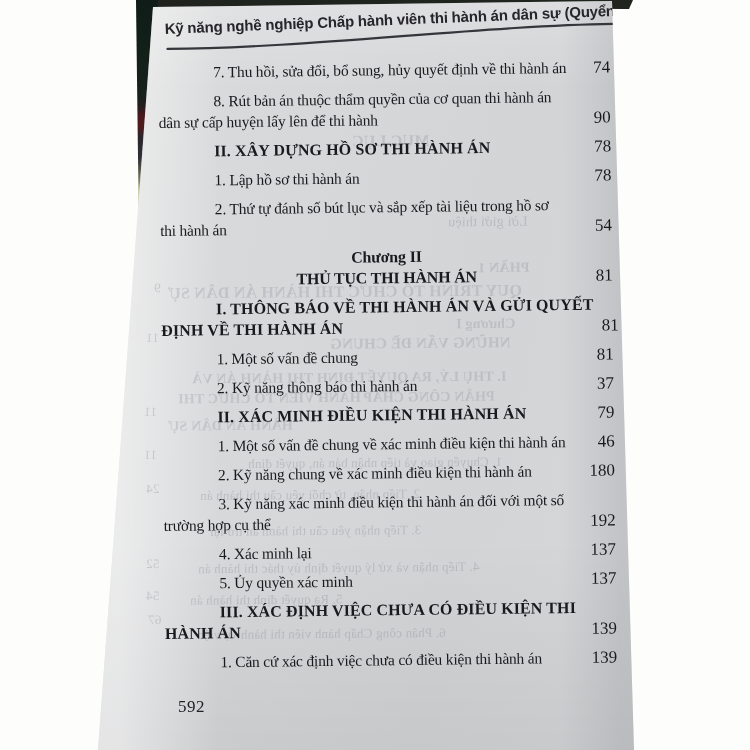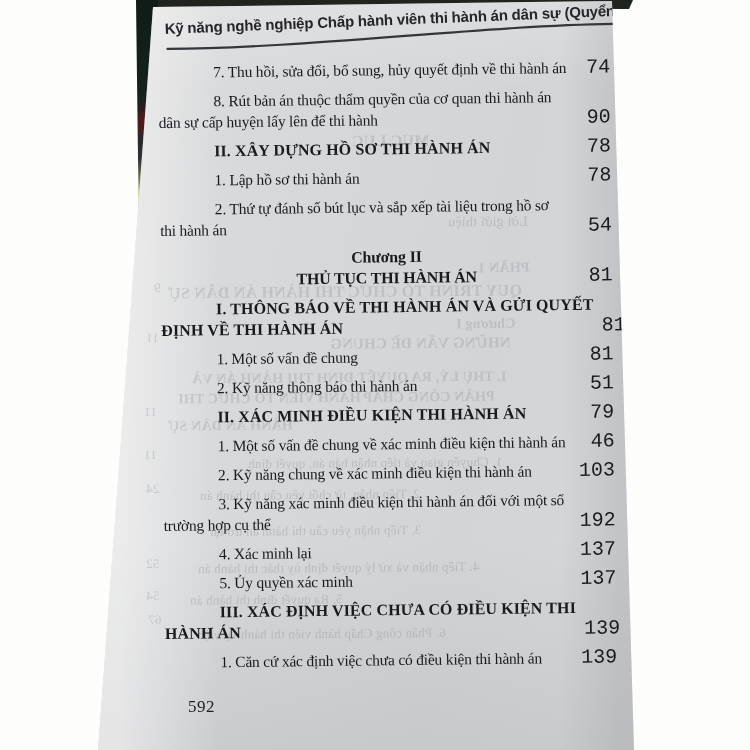--- a/index.html
+++ b/index.html
@@ -64,28 +64,28 @@
   
   .toc{
     position:absolute;left:158px;top:62px;width:452px;
     transform:rotate(-0.7deg);transform-origin:left top;
     color:#191a1d;
   }
   .entry{display:flex;justify-content:space-between;align-items:flex-end;margin-bottom:8px;}
   .entry .txt{flex:1 1 auto;}
   .entry .ln{font-size:15.5px;line-height:21px;letter-spacing:-0.2px;white-space:nowrap;}
   .entry .ln:first-child{text-indent:55px;}
-  .entry .pageno{flex:0 0 auto;font-size:20px;line-height:21px;margin-left:8px;font-family:Liberation Mono, monospace;}
+  .entry .pageno{flex:0 0 auto;font-size:17px;line-height:21px;margin-left:8px;}
   .entry.section .ln{font-weight:700;font-size:16px;letter-spacing:0.1px;}
   .entry.chapter{display:block;position:relative;text-align:center;margin-top:6px;margin-bottom:8px;}
   .entry.chapter .ln{font-weight:700;font-size:16px;text-indent:0;white-space:nowrap;}
   .entry.chapter .pageno{position:absolute;right:0;bottom:0;}
 
   .folio{
-    position:absolute;left:188px;top:697px;
+    position:absolute;left:178px;top:697px;
     font-size:17px;color:#202124;letter-spacing:0.5px;
   }
 </style>
 </head>
 <body>
 
 <div class="scene">
 
   <div class="top-band"></div>
   <div class="left-strip"></div>
@@ -175,39 +175,39 @@
         <div class="entry item">
           <div class="txt">
             <div class="ln">1. Một số vấn đề chung</div>
           </div>
           <span class="pageno">81</span>
         </div>
         <div class="entry item">
           <div class="txt">
             <div class="ln">2. Kỹ năng thông báo thi hành án</div>
           </div>
-          <span class="pageno">51</span>
+          <span class="pageno">37</span>
         </div>
         <div class="entry section">
           <div class="txt">
             <div class="ln">II. XÁC MINH ĐIỀU KIỆN THI HÀNH ÁN</div>
           </div>
           <span class="pageno">79</span>
         </div>
         <div class="entry item">
           <div class="txt">
             <div class="ln">1. Một số vấn đề chung về xác minh điều kiện thi hành án</div>
           </div>
           <span class="pageno">46</span>
         </div>
         <div class="entry item">
           <div class="txt">
             <div class="ln">2. Kỹ năng chung về xác minh điều kiện thi hành án</div>
           </div>
-          <span class="pageno">103</span>
+          <span class="pageno">180</span>
         </div>
         <div class="entry item">
           <div class="txt">
             <div class="ln">3. Kỹ năng xác minh điều kiện thi hành án đối với một số</div>
             <div class="ln">trường hợp cụ thể</div>
           </div>
           <span class="pageno">192</span>
         </div>
         <div class="entry item">
           <div class="txt">

